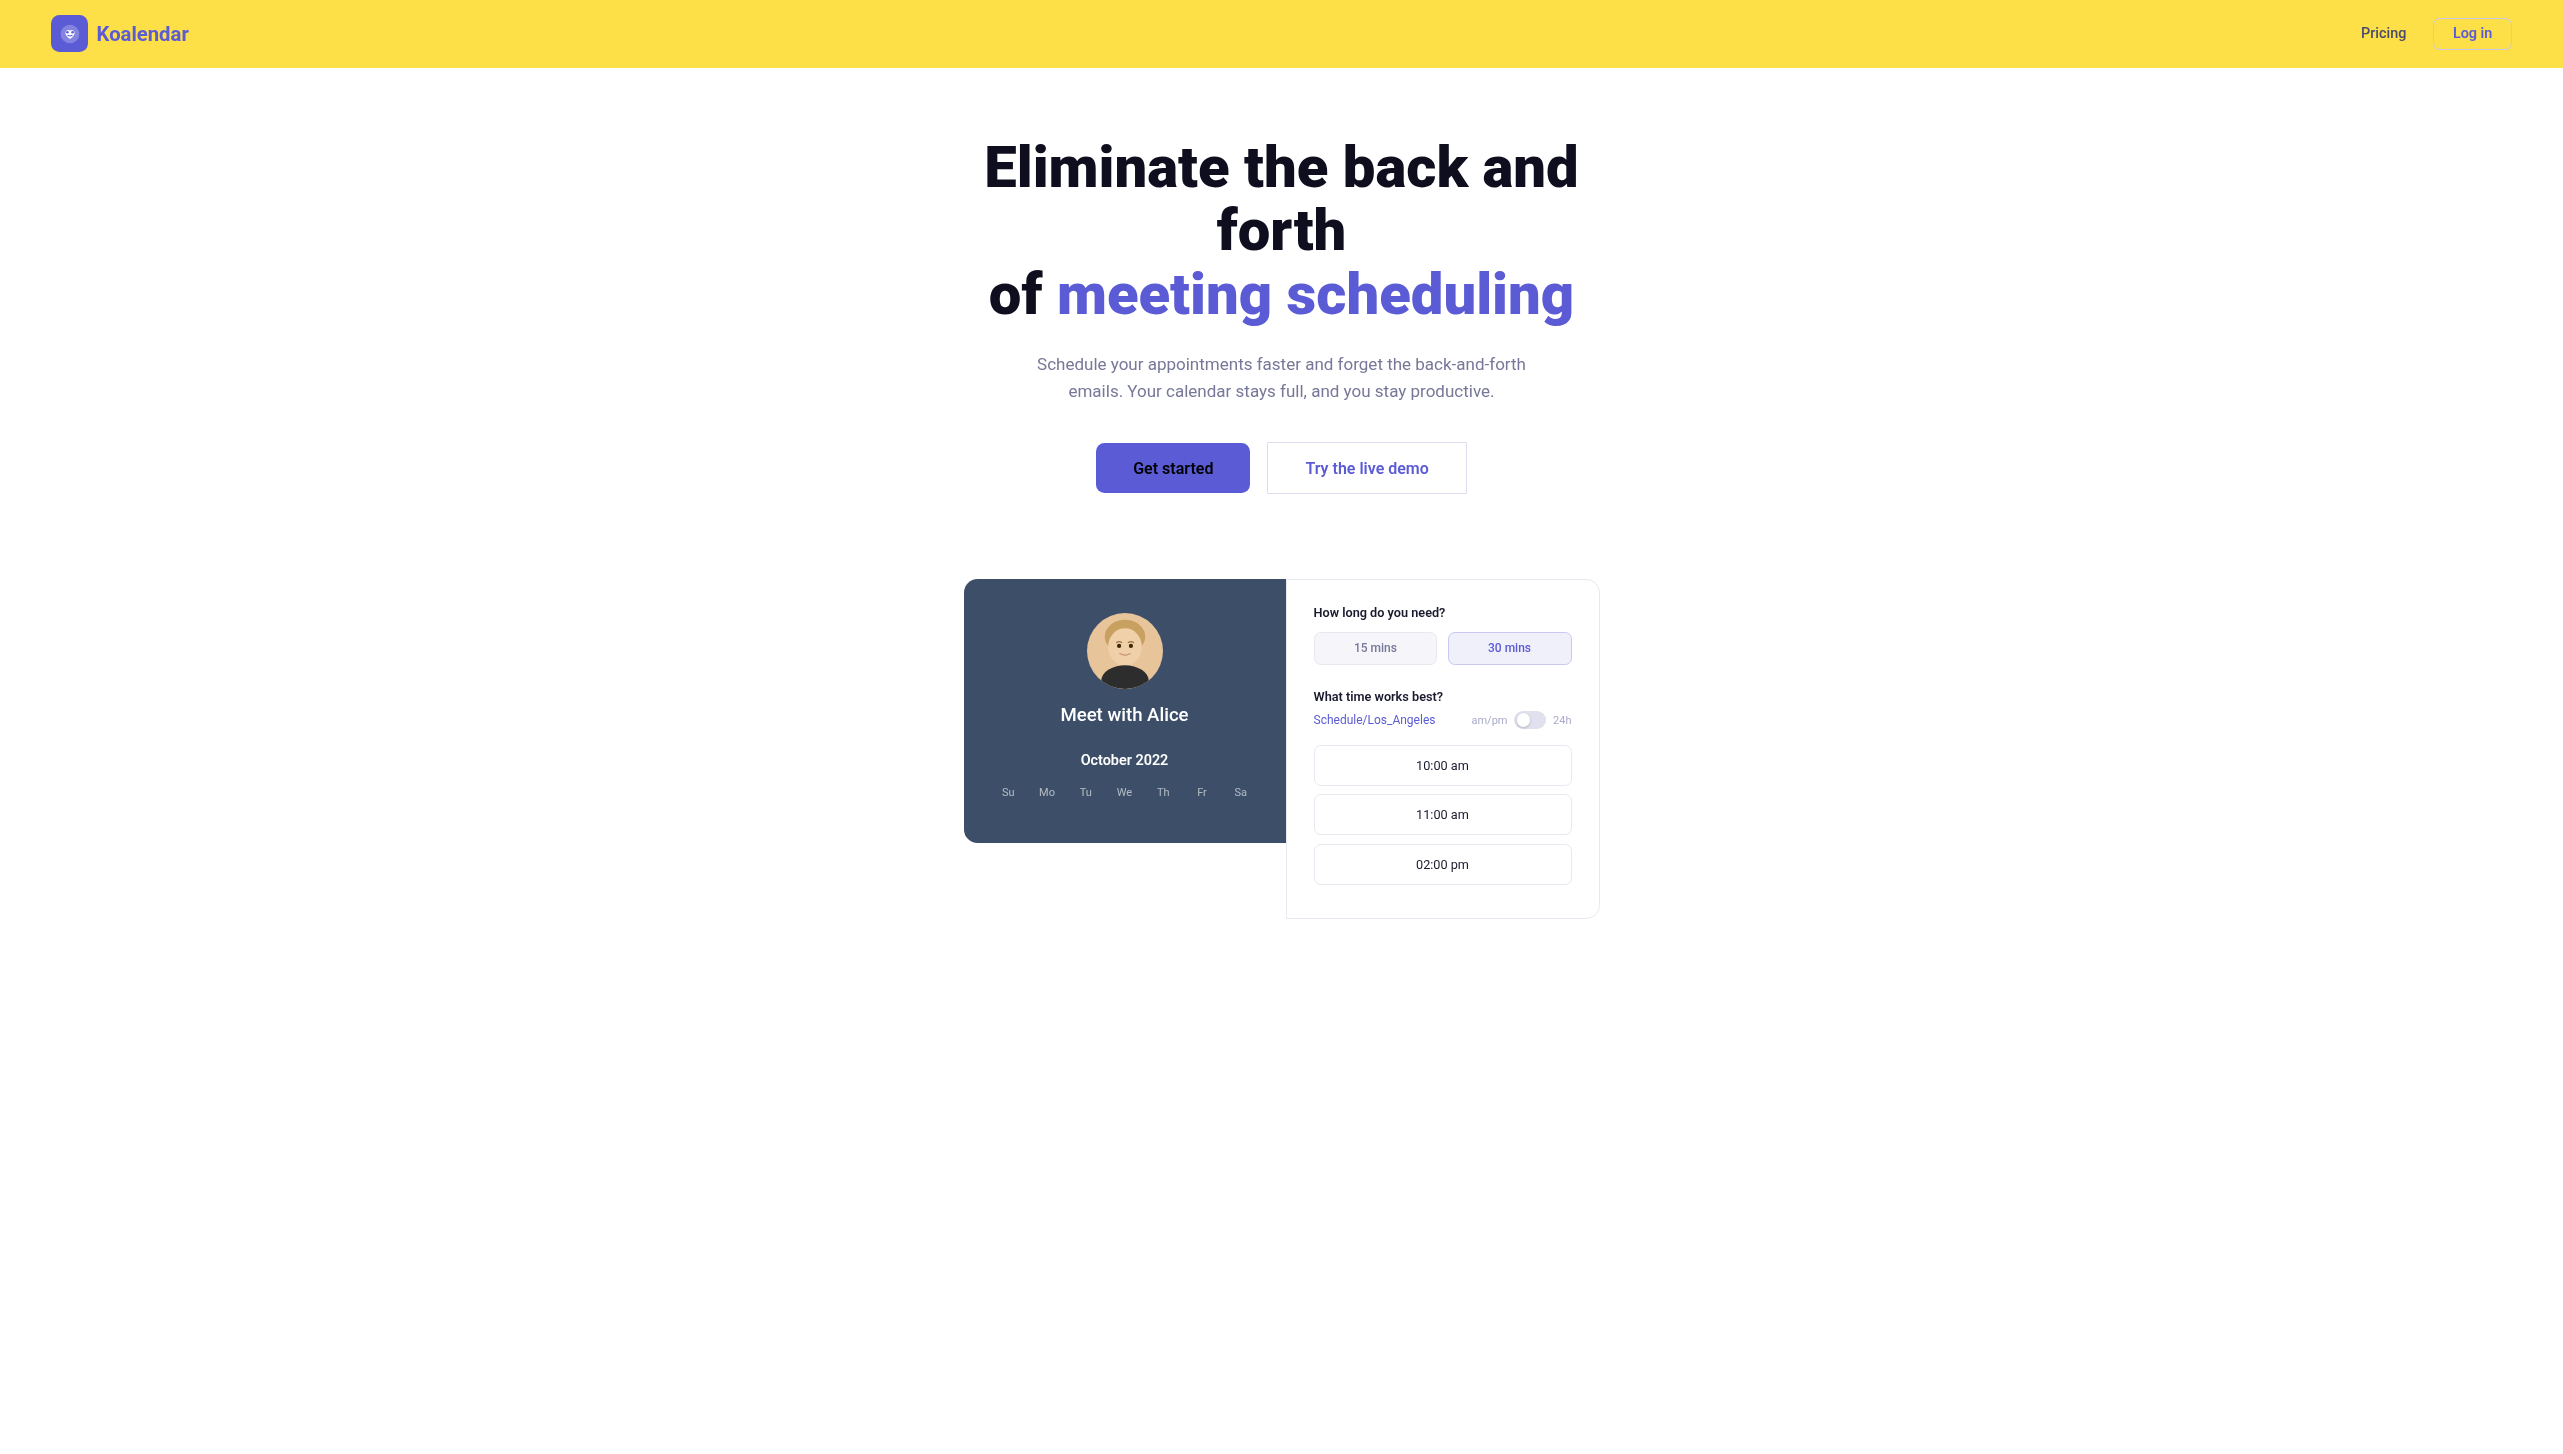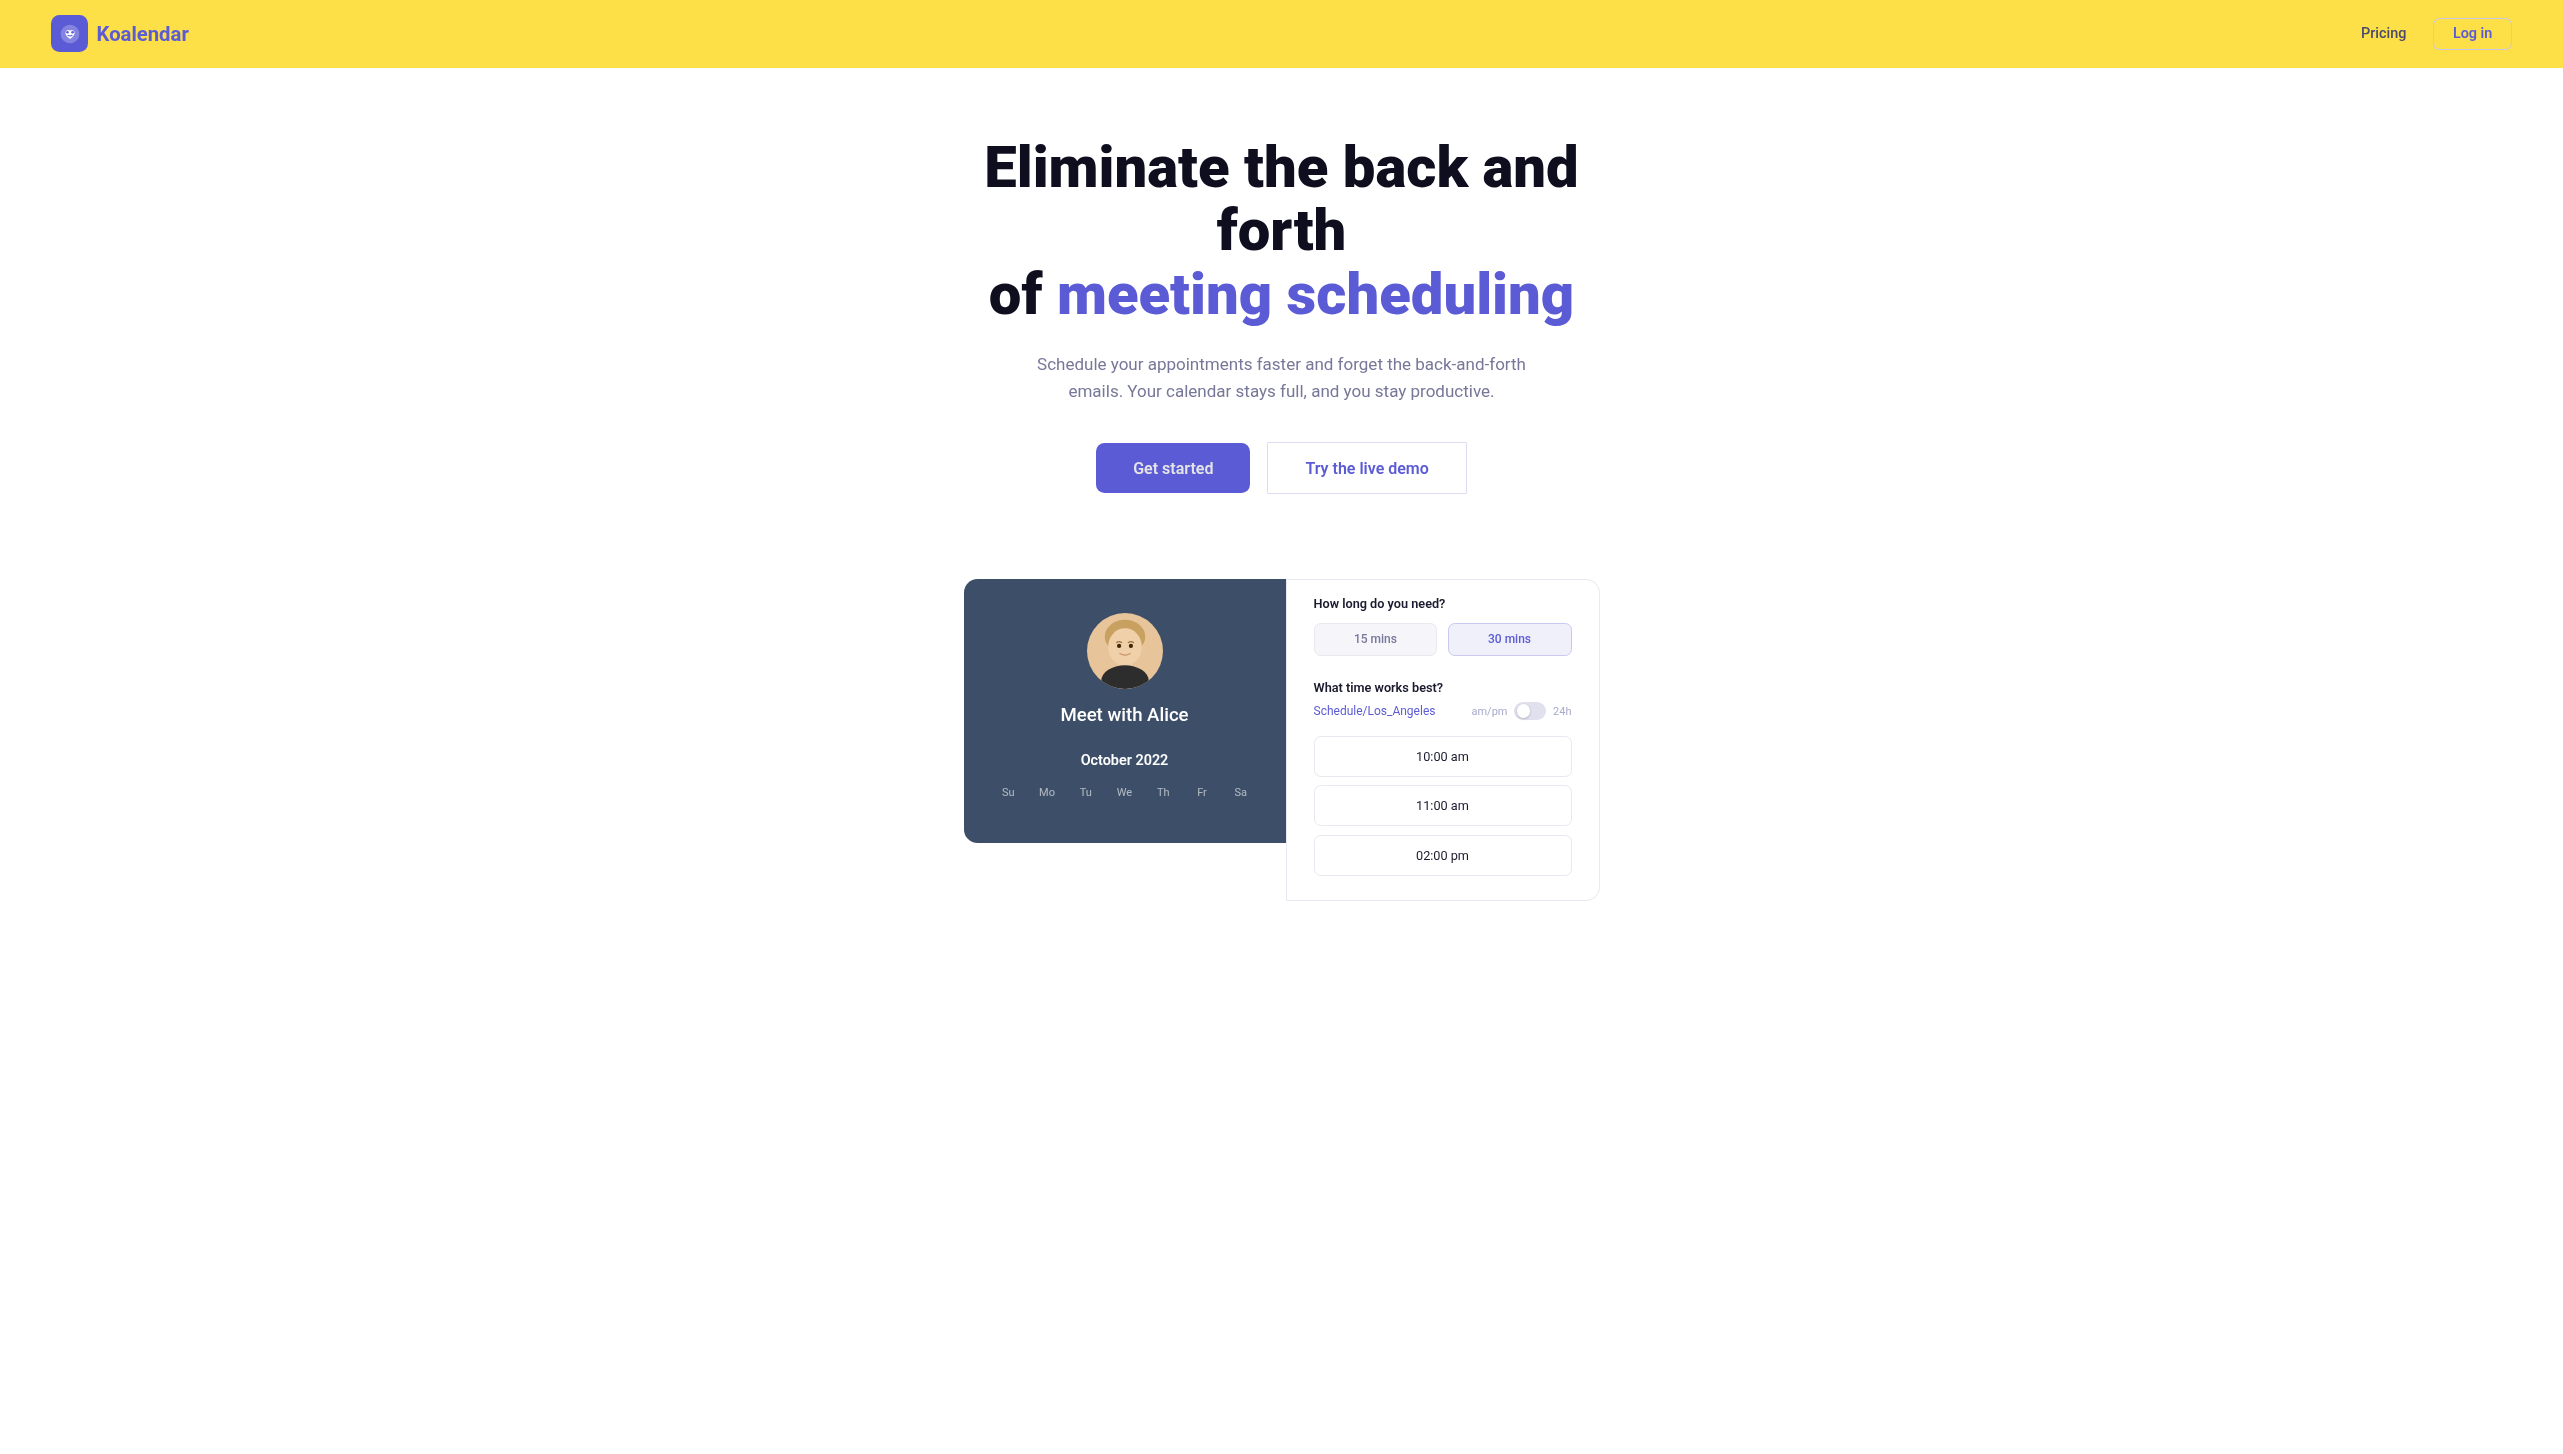--- a/index.html
+++ b/index.html
@@ -109,21 +109,21 @@
     .hero-buttons {
       display: flex;
       align-items: center;
       justify-content: center;
       gap: 17px;
       margin-bottom: 51px;
     }
 
     .btn-primary {
       background: #5b5bd6;
-      color: #e5e5e5;
+      color: #000000;
       border: none;
       border-radius: 8.5px;
       padding: 15.3px 37px;
       font-size: 16px;
       font-weight: 600;
       cursor: pointer;
       text-decoration: none;
     }
 
     .btn-secondary {
@@ -196,21 +196,21 @@
       font-size: 11px;
       color: rgba(255,255,255,0.6);
       padding: 3.4px 0;
     }
 
     
     .booking-card {
       background: #ffffff;
       border-radius: 0 13.6px 13.6px 0;
       border: 0.8px solid #e8e8f0;
-      padding: 16px 27px;
+      padding: 25px 27px;
       width: 314px;
       flex-shrink: 0;
     }
 
     .section-label {
       font-size: 12.7px;
       font-weight: 600;
       color: #1a1a2e;
       margin-bottom: 12px;
     }

